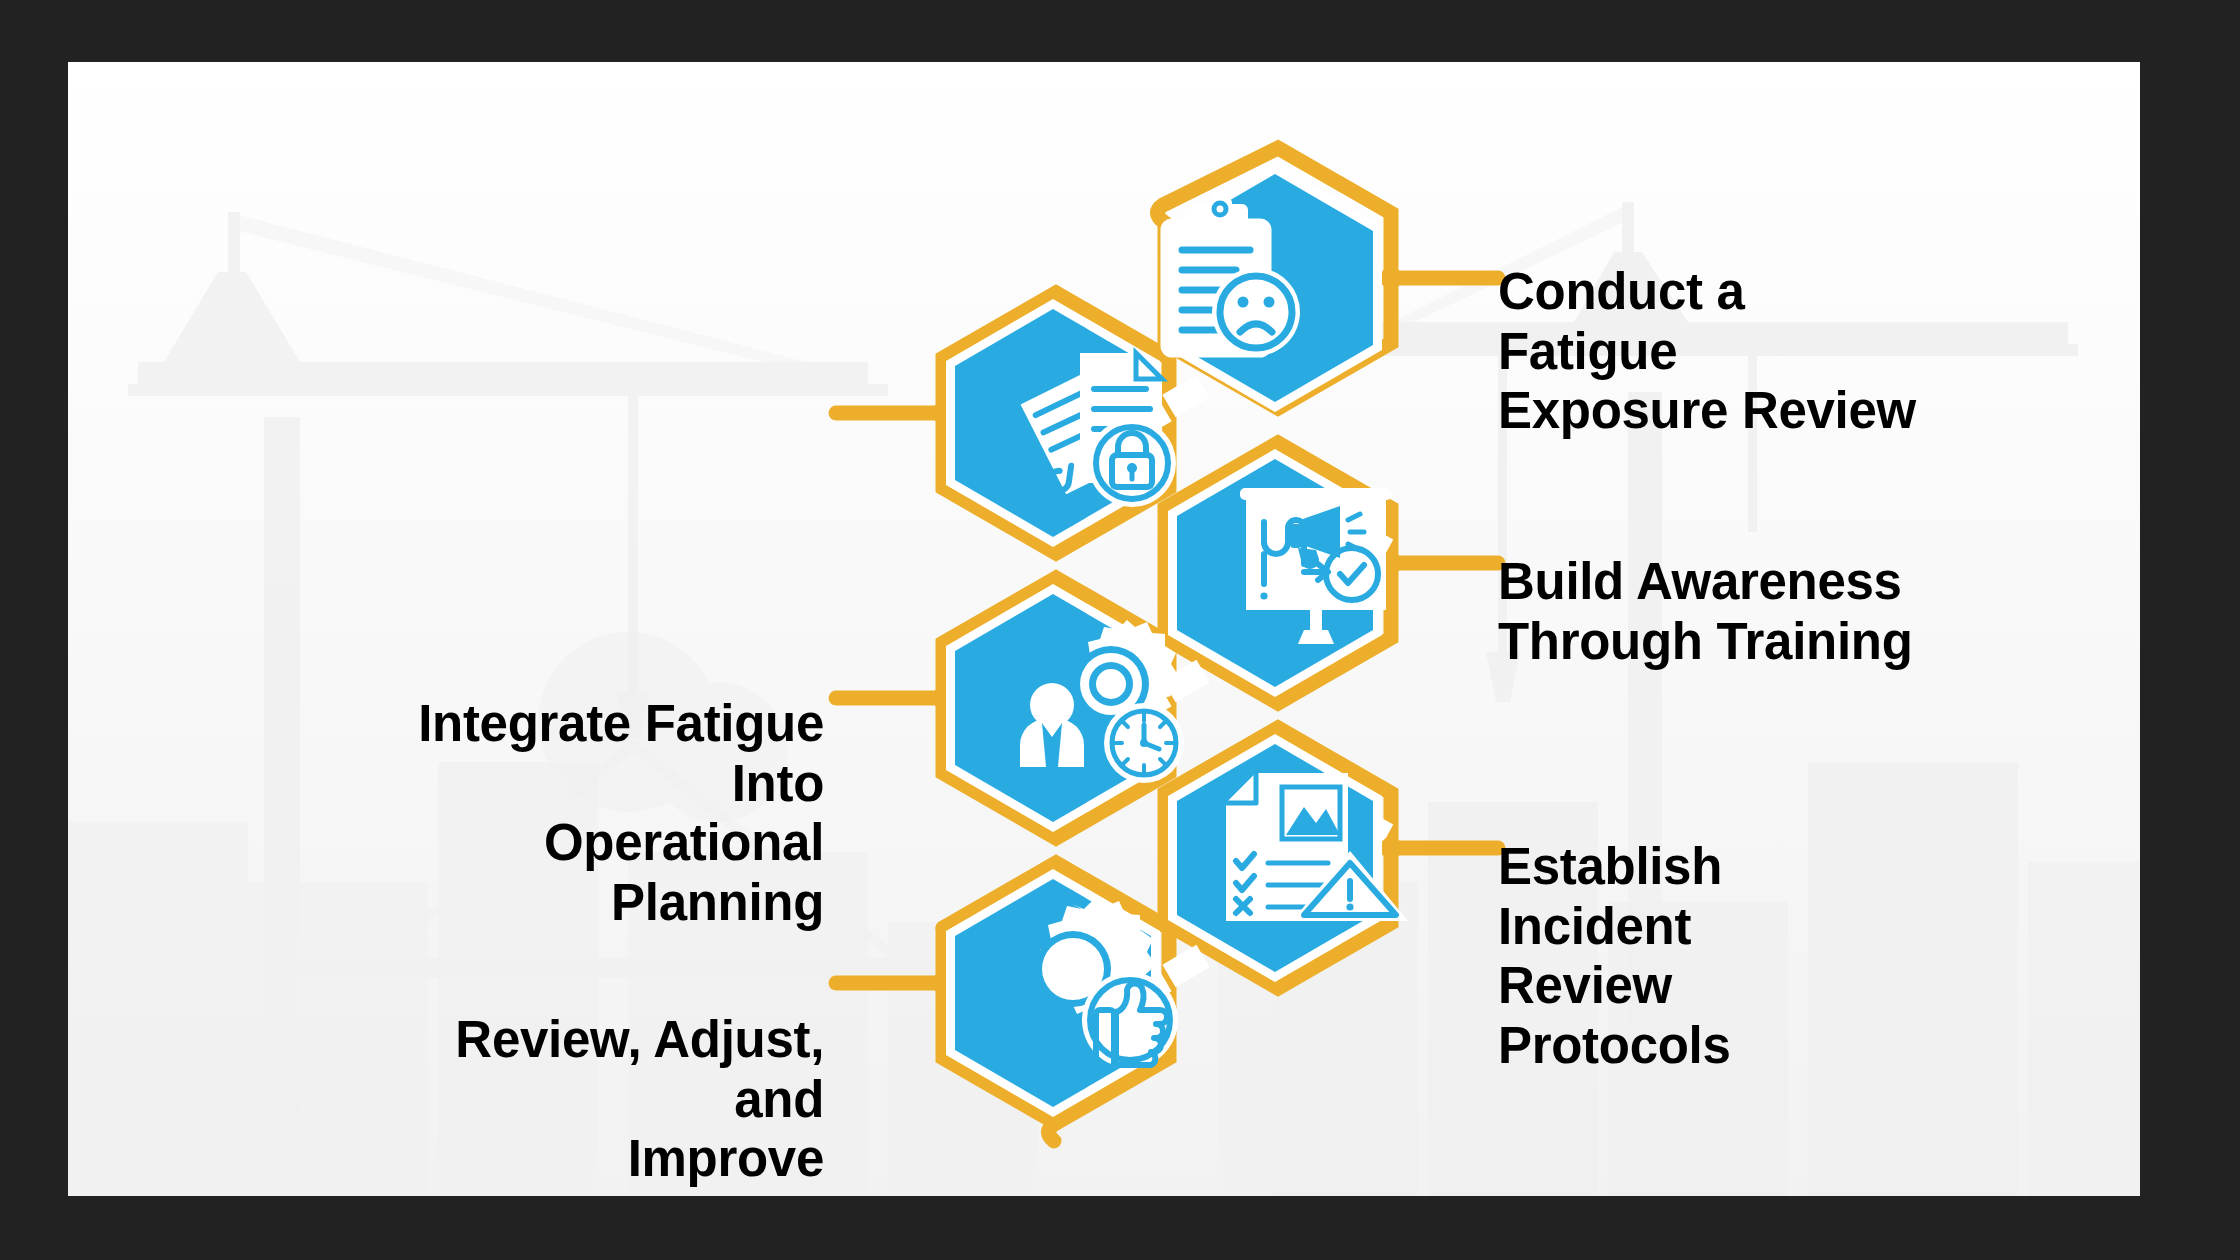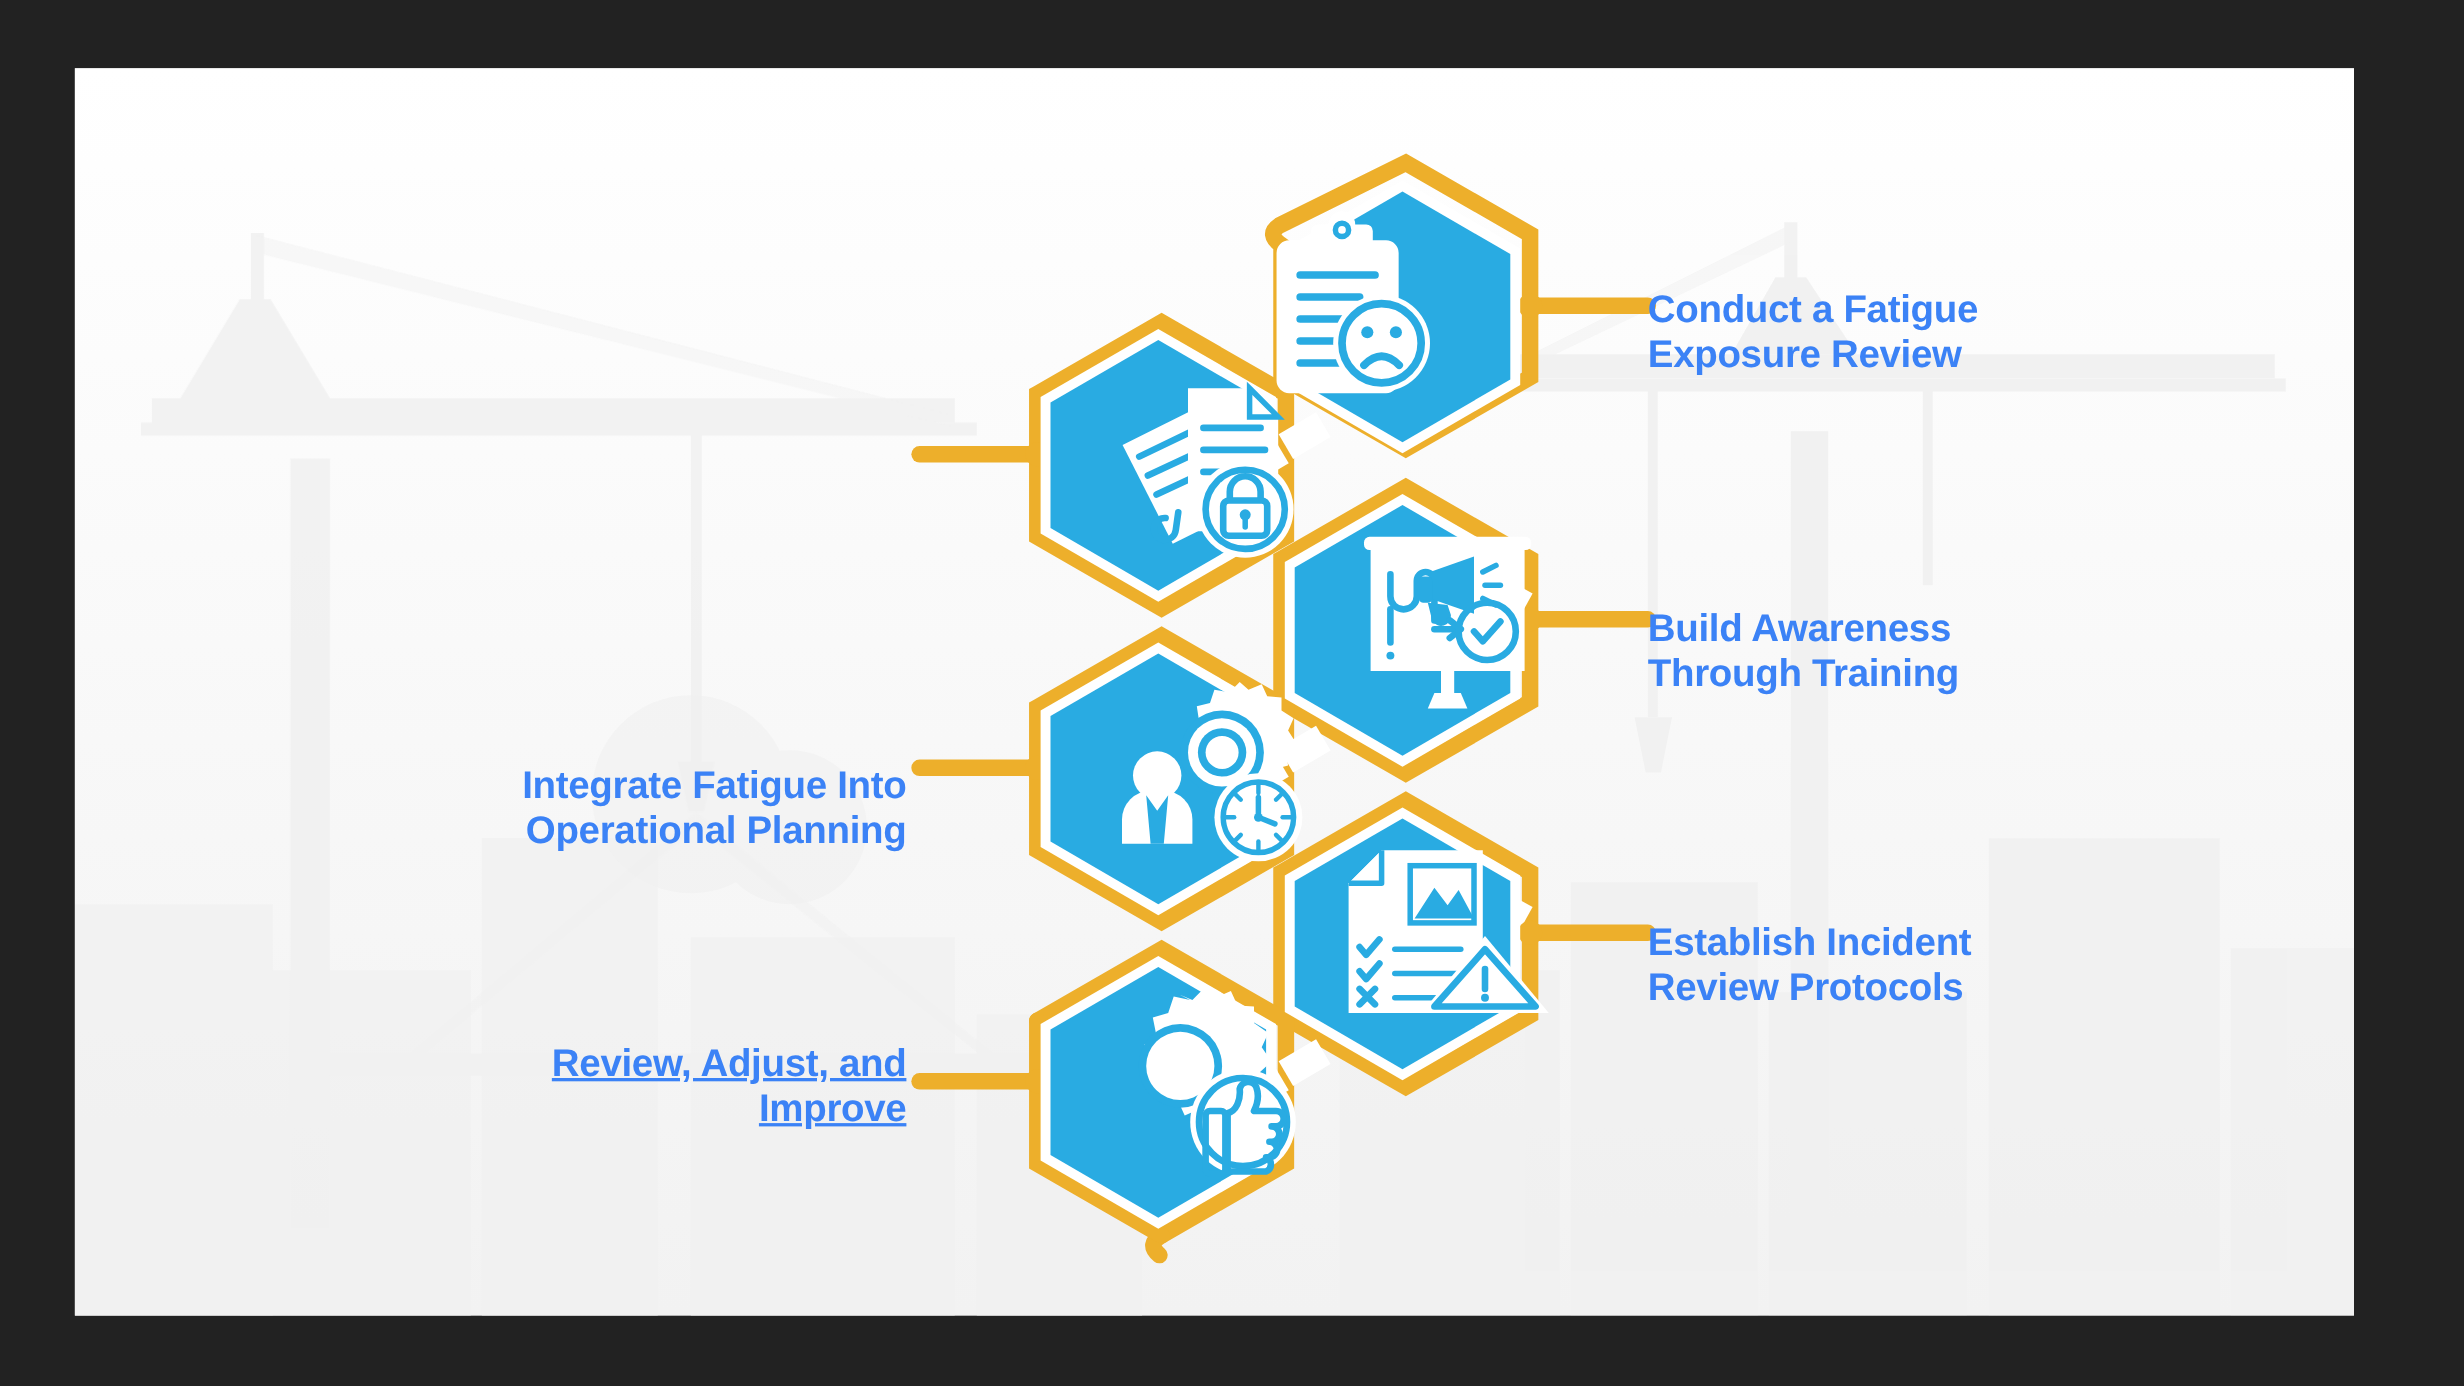--- a/index.html
+++ b/index.html
@@ -34,23 +34,23 @@
   }
   .bg-art{position:absolute;left:0;top:0;width:2072px;height:1134px;opacity:1;}
 
   .flow{position:absolute;left:0;top:0;width:2072px;height:1134px;}
 
   
   .label{
     position:absolute;
     font-family:"Liberation Sans", sans-serif;
     font-weight:bold;
-    font-size:35px;
+    font-size:51px;
     line-height:1.17;
-    color:#3b82f6;
+    color:#000000;
     letter-spacing:-0.3px;
     white-space:pre-line;
   }
   .label.left{text-align:right;}
   .label.right{text-align:left;}
 </style>
 </head>
 <body>
 
 <div id="slide">
@@ -341,17 +341,17 @@
 
     <div class="label right" style="left:1430px; top:490px; width:420px;">Build Awareness
 Through Training</div>
 
     <div class="label right" style="left:1430px; top:775px; width:420px;">Establish Incident
 Review Protocols</div>
 
     <div class="label left" style="right:1316px; top:632px; width:500px;">Integrate Fatigue Into
 Operational Planning</div>
 
-    <div class="label left" style="right:1316px; top:885px; width:460px;text-decoration:underline;">Review, Adjust, and
+    <div class="label left" style="right:1316px; top:948px; width:460px;">Review, Adjust, and
 Improve</div>
 
   </div>
 </div>
 
 </body></html>

